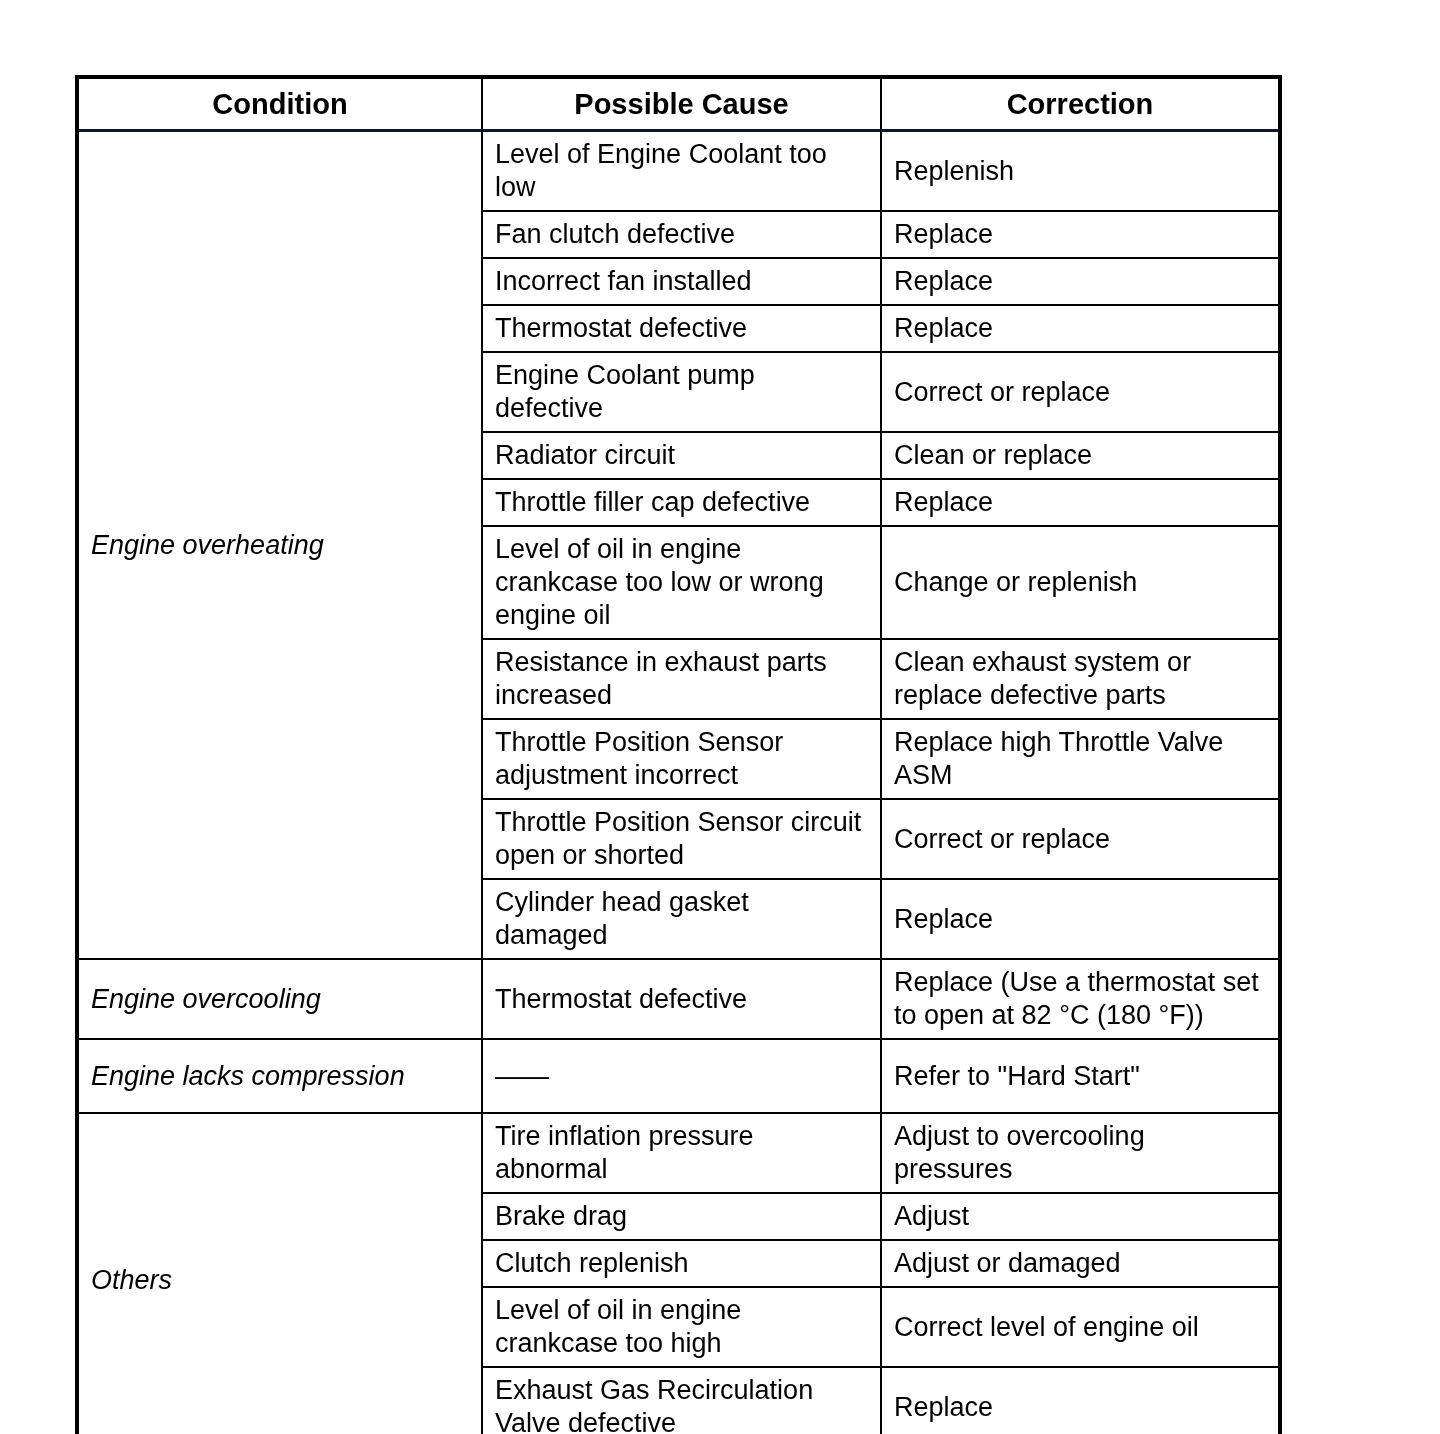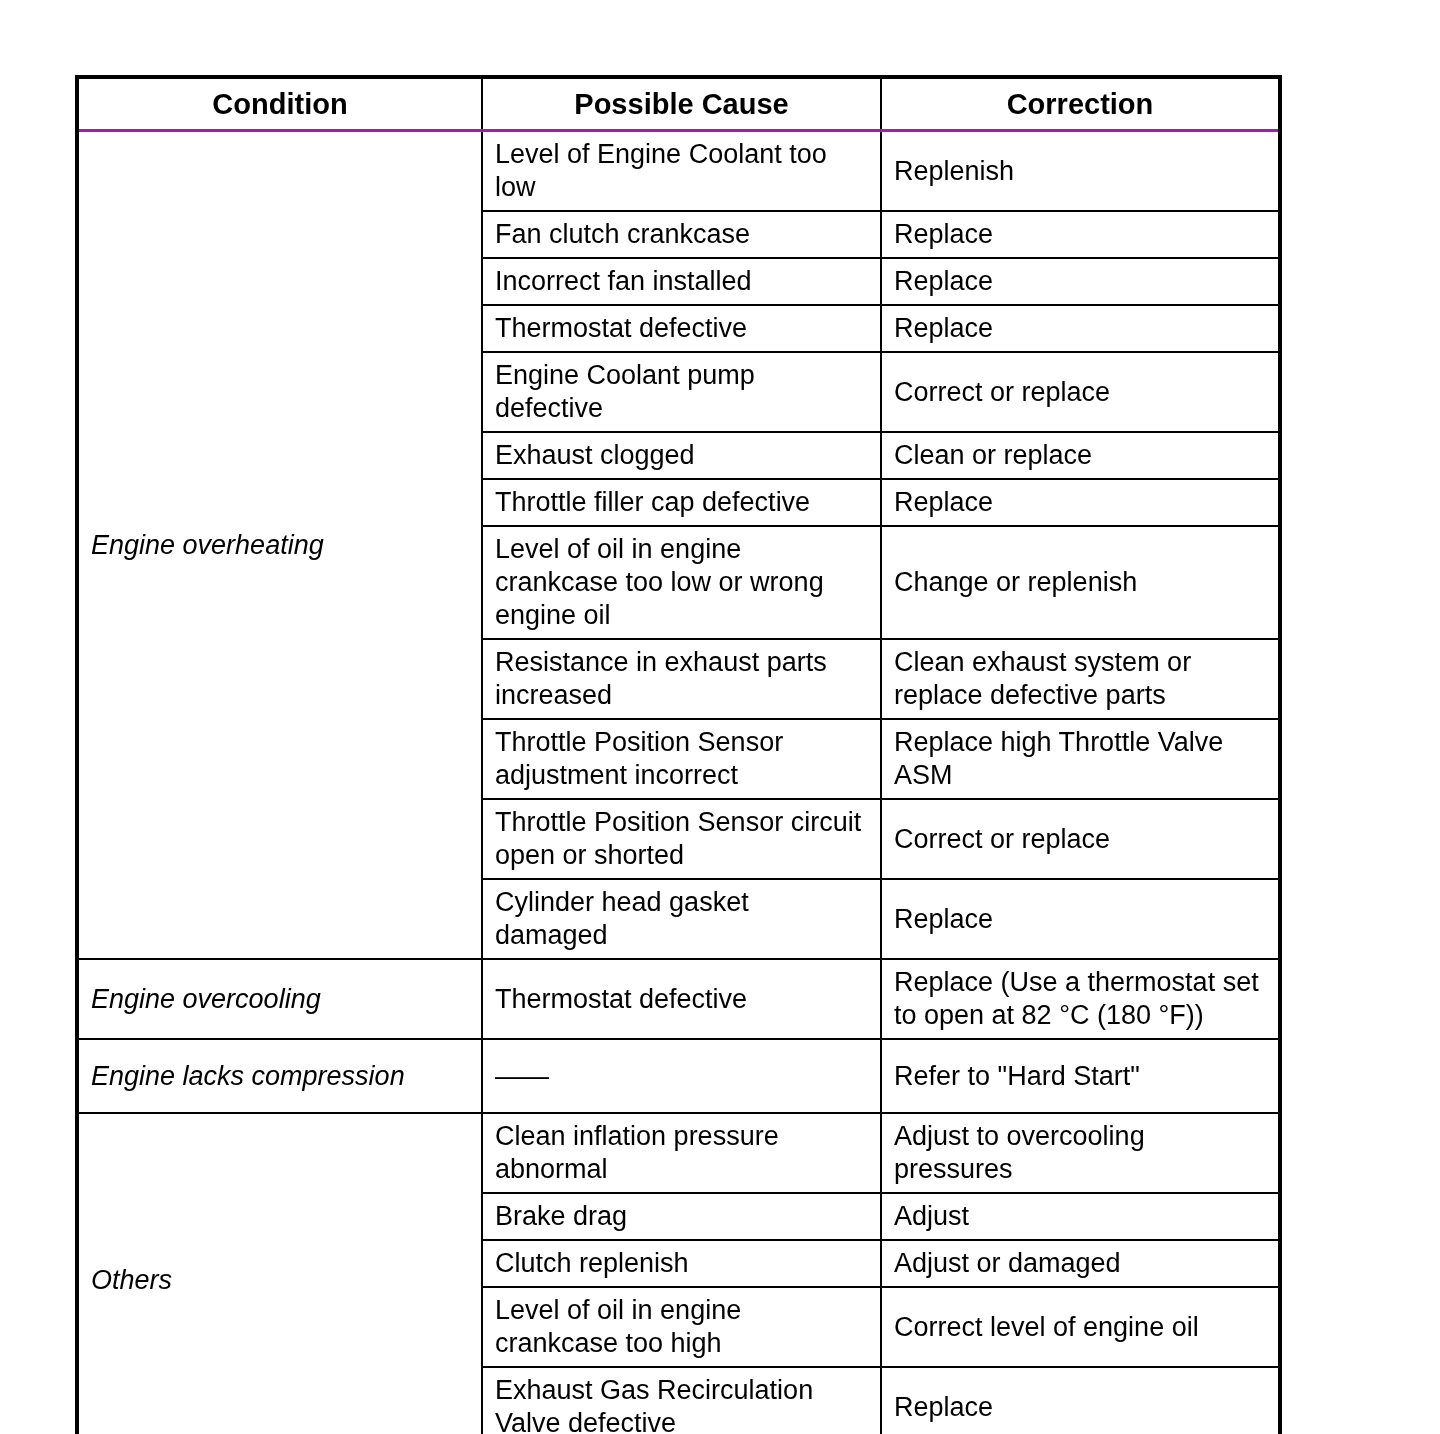--- a/index.html
+++ b/index.html
@@ -32,21 +32,21 @@
     border: 2px solid #000000;
     padding: 6px 12px;
     vertical-align: middle;
     text-align: left;
     word-wrap: break-word;
   }
   table.troubleshooting thead th {
     font-weight: bold;
     text-align: center;
     font-size: 29px;
-    border-bottom: 3px solid #a21caf;
+    border-bottom: 3px solid #0f172a;
     height: 38px;
   }
   tr.h1 { height: 42px; }
   tr.h2 { height: 74px; }
   tr.h3 { height: 106px; }
   tr.hdr { height: 50px; }
   td.cond { vertical-align: middle; font-style: italic; }
   td.center { text-align: center; }
   td.vtop { vertical-align: top; }
 </style>
@@ -68,37 +68,37 @@
       </tr>
     </thead>
     <tbody>
 
       <tr class="h2">
         <td class="cond" rowspan="12">Engine overheating</td>
         <td>Level of Engine Coolant too low</td>
         <td>Replenish</td>
       </tr>
       <tr class="h1">
-        <td>Fan clutch crankcase</td>
+        <td>Fan clutch defective</td>
         <td>Replace</td>
       </tr>
       <tr class="h1">
         <td>Incorrect fan installed</td>
         <td>Replace</td>
       </tr>
       <tr class="h1">
         <td>Thermostat defective</td>
         <td>Replace</td>
       </tr>
       <tr class="h2">
         <td>Engine Coolant pump defective</td>
         <td>Correct or replace</td>
       </tr>
       <tr class="h1">
-        <td>Exhaust clogged</td>
+        <td>Radiator circuit</td>
         <td>Clean or replace</td>
       </tr>
       <tr class="h1">
         <td>Throttle filler cap defective</td>
         <td>Replace</td>
       </tr>
       <tr class="h3">
         <td>Level of oil in engine crankcase too low or wrong engine oil</td>
         <td>Change or replenish</td>
       </tr>
@@ -126,21 +126,21 @@
       </tr>
 
       <tr class="h2">
         <td class="cond">Engine lacks compression</td>
         <td class="center">——</td>
         <td class="vtop">Refer to "Hard Start"</td>
       </tr>
 
       <tr class="h2">
         <td class="cond" rowspan="5">Others</td>
-        <td>Clean inflation pressure abnormal</td>
+        <td>Tire inflation pressure abnormal</td>
         <td>Adjust to overcooling pressures</td>
       </tr>
       <tr class="h1">
         <td>Brake drag</td>
         <td>Adjust</td>
       </tr>
       <tr class="h1">
         <td>Clutch replenish</td>
         <td>Adjust or damaged</td>
       </tr>

